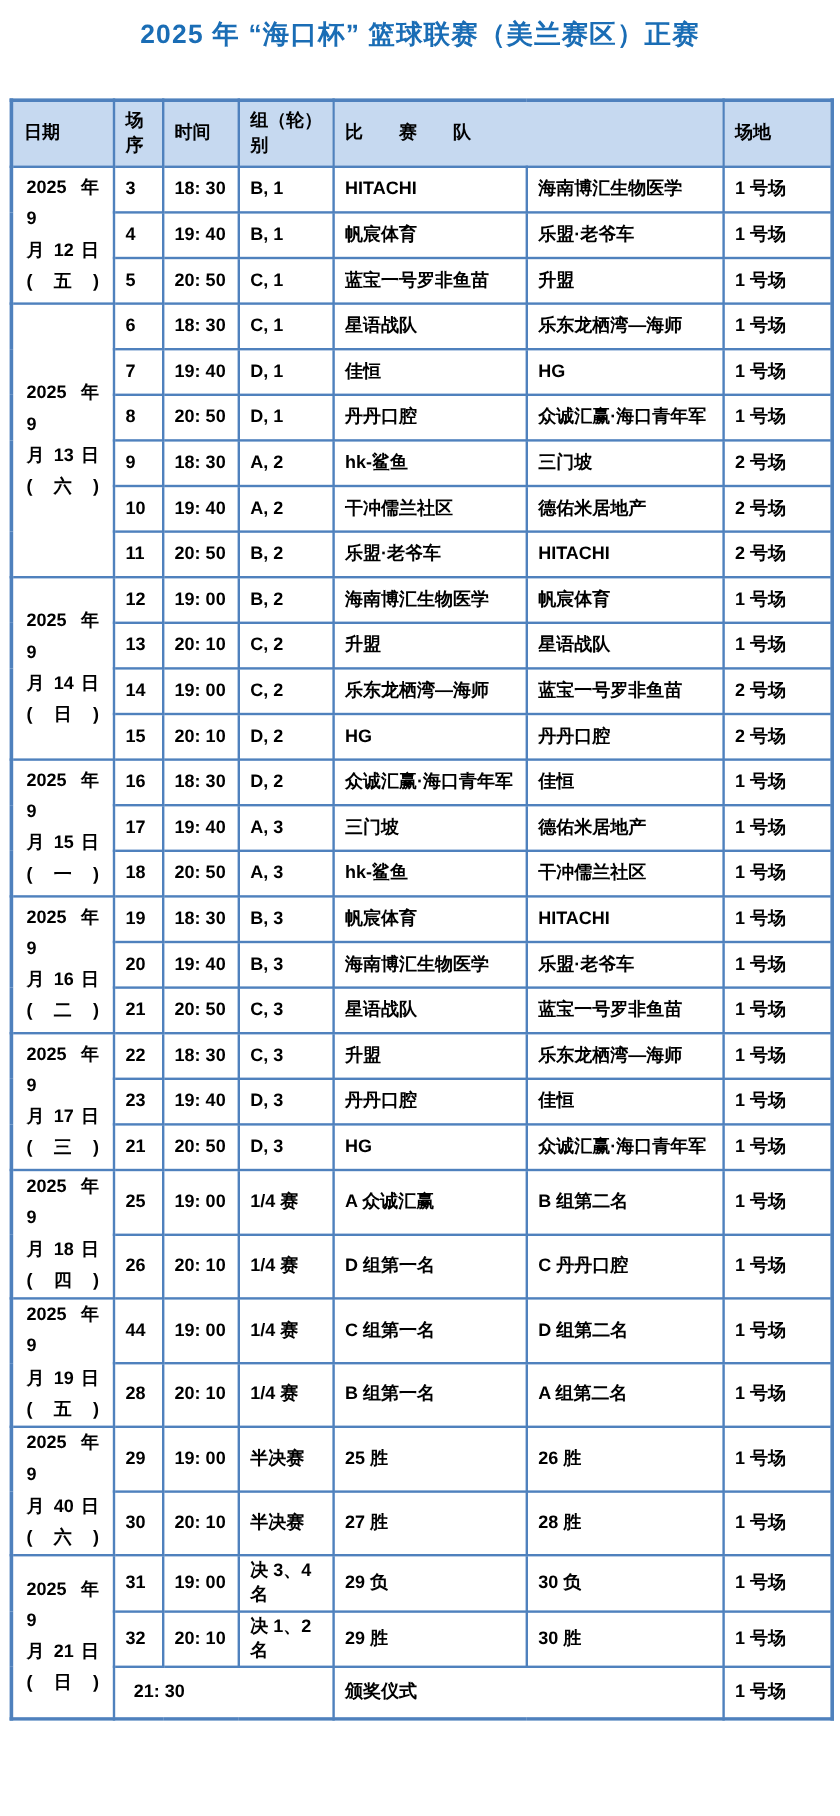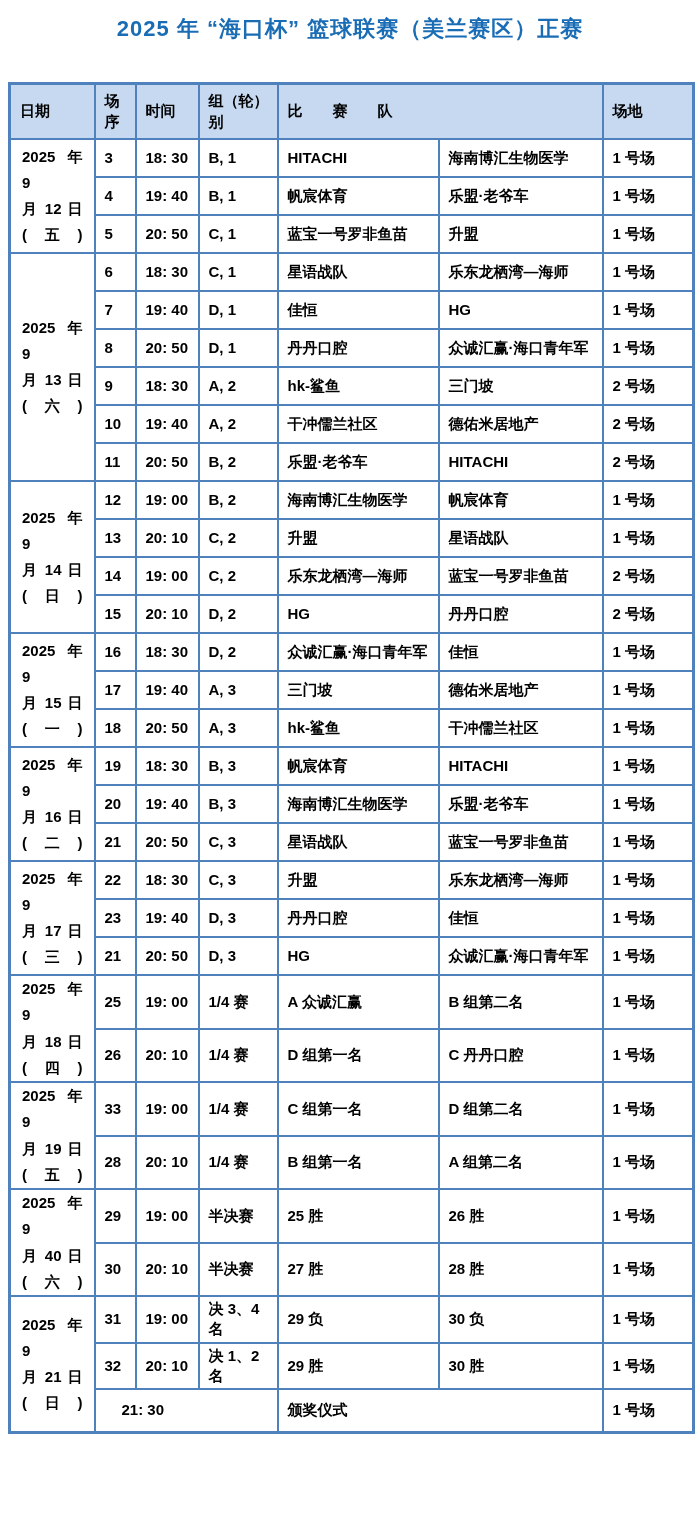--- a/index.html
+++ b/index.html
@@ -61,21 +61,21 @@
   }
   td.date-cell {
     padding: 0 11px;
     line-height: 1.75;
   }
   .date-line {
     display: block;
     text-align: justify;
     text-align-last: justify;
   }
-  td.ceremony-time { padding-left: 26px; height: 37px; }
+  td.ceremony-time { padding-left: 16px; height: 37px; }
 </style>
 </head>
 <body>
 
 <div class="page">
 
   <div class="title-block">
     <span class="title-line">2025 年 “海口杯” 篮球联赛（美兰赛区）正赛</span>
   </div>
 
@@ -326,21 +326,21 @@
           <td>D 组第一名</td>
           <td>C 丹丹口腔</td>
           <td>1 号场</td>
         </tr>
         <tr>
           <td rowspan="2" class="date-cell">
             <span class="date-line">2025 年 9</span>
             <span class="date-line">月 19 日</span>
             <span class="date-line">(五)</span>
           </td>
-          <td>33</td>
+          <td>44</td>
           <td>19: 00</td>
           <td>1/4 赛</td>
           <td>C 组第一名</td>
           <td>D 组第二名</td>
           <td>1 号场</td>
         </tr>
         <tr>
           <td>28</td>
           <td>20: 10</td>
           <td>1/4 赛</td>

